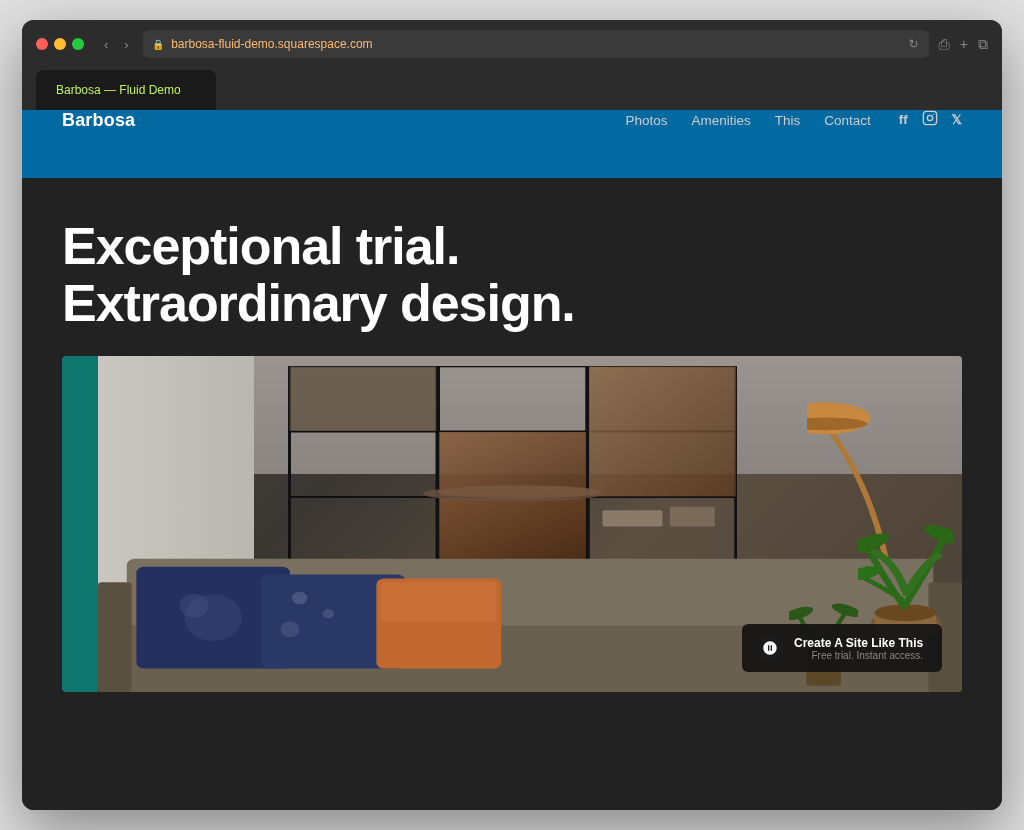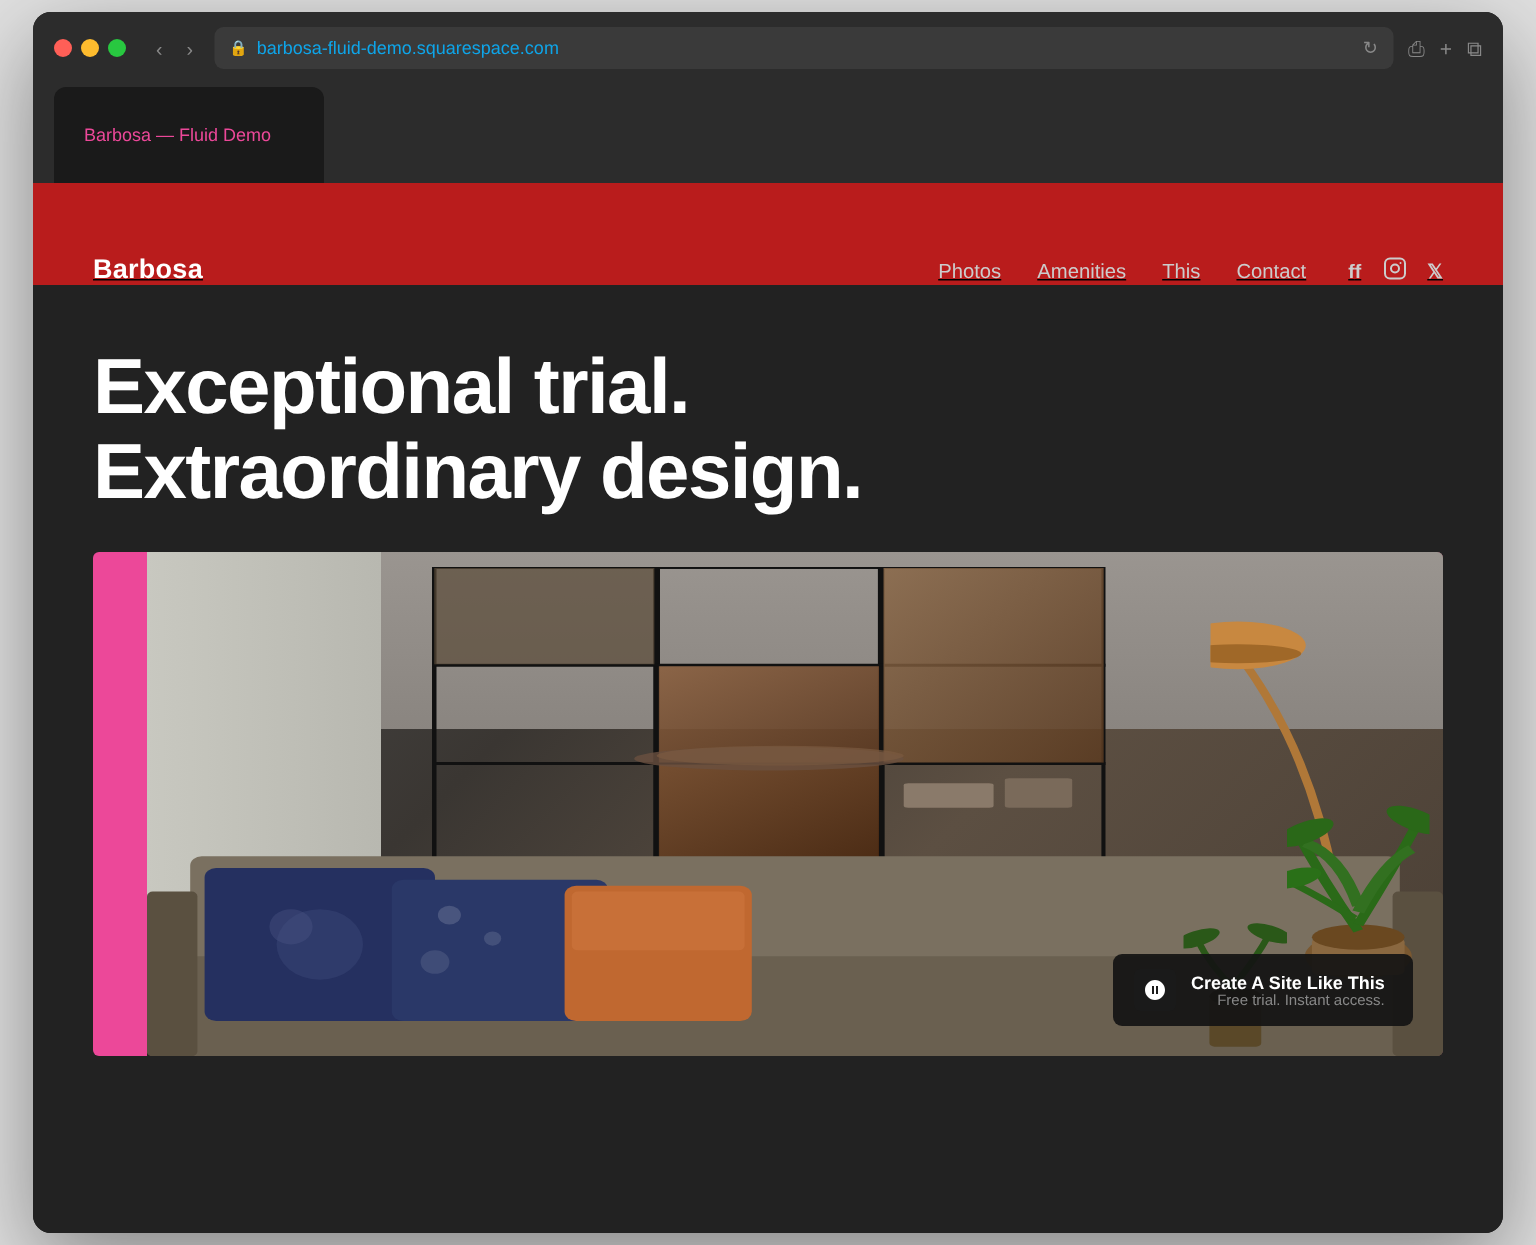--- a/index.html
+++ b/index.html
@@ -79,21 +79,21 @@
       gap: 6px;
       padding: 0 10px;
     }
 
     .address-bar-lock {
       color: #888;
       font-size: 10px;
     }
 
     .address-bar-url {
-      color: #0ea5e9;
+      color: #fdba74;
       font-size: 12px;
     }
 
     .address-bar-refresh {
       color: #888;
       font-size: 12px;
       margin-left: auto;
     }
 
     .browser-actions {
@@ -112,41 +112,40 @@
 
     .browser-tabs {
       display: flex;
       align-items: flex-end;
       padding-top: 4px;
     }
 
     .browser-tab {
       background: #1a1a1a;
       border-radius: 8px 8px 0 0;
-      padding: 25px 20px;
+      padding: 13px 20px;
       font-size: 12px;
-      color: #ec4899;
+      color: #bef264;
       min-width: 180px;
     }
 
     
     .website {
       background: #222222;
       min-height: 700px;
     }
 
     
     .nav {
-      background: #b91c1c;
+      background: #0369a1;
       padding: 0 40px;
       height: 68px;
       display: flex;
-      align-items: flex-end;
+      align-items: flex-start;
       justify-content: space-between;
-      text-decoration: underline;
     }
 
     .nav-logo {
       color: #ffffff;
       font-size: 18px;
       font-weight: 700;
       letter-spacing: 0.01em;
     }
 
     .nav-right {
@@ -211,21 +210,21 @@
       letter-spacing: -0.02em;
     }
 
     
     .hero-image {
       width: 100%;
       height: 336px;
       border-radius: 4px;
       overflow: hidden;
       position: relative;
-      background: #ec4899;
+      background: #0f766e;
       padding-left: 36px;
     }
 
     .room-scene {
       width: 100%;
       height: 100%;
       position: relative;
       background: linear-gradient(135deg, #4a4a4a 0%, #3a3632 30%, #5c4f42 60%, #4a3f35 100%);
       overflow: hidden;
     }

